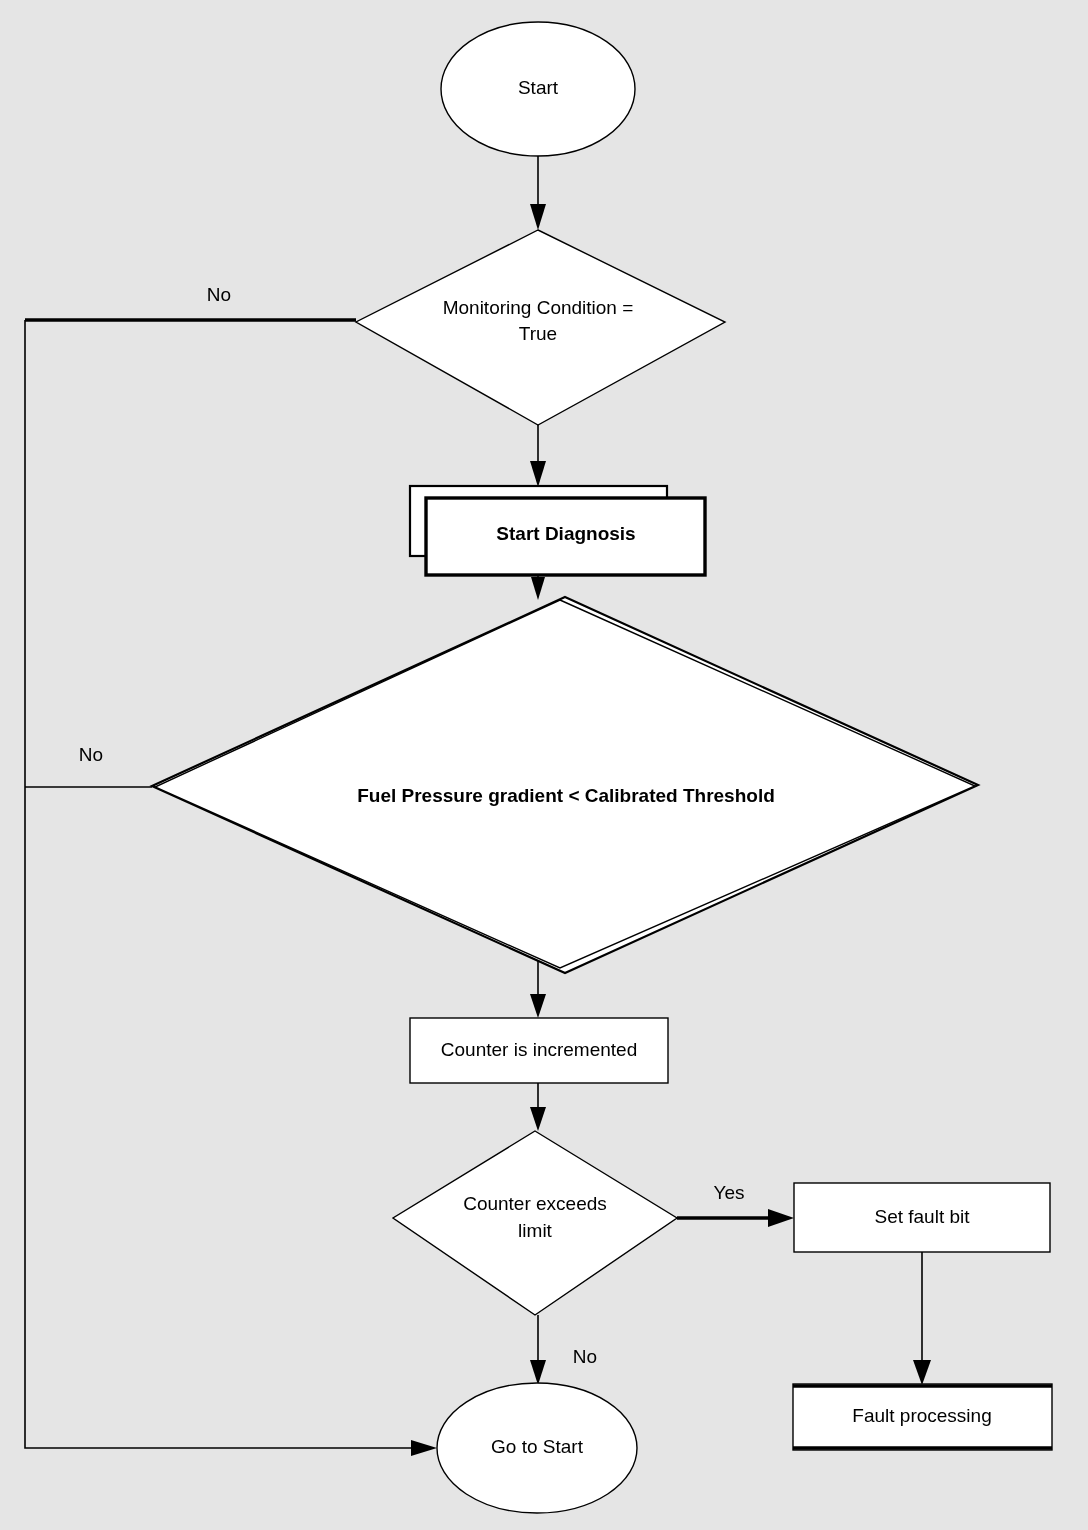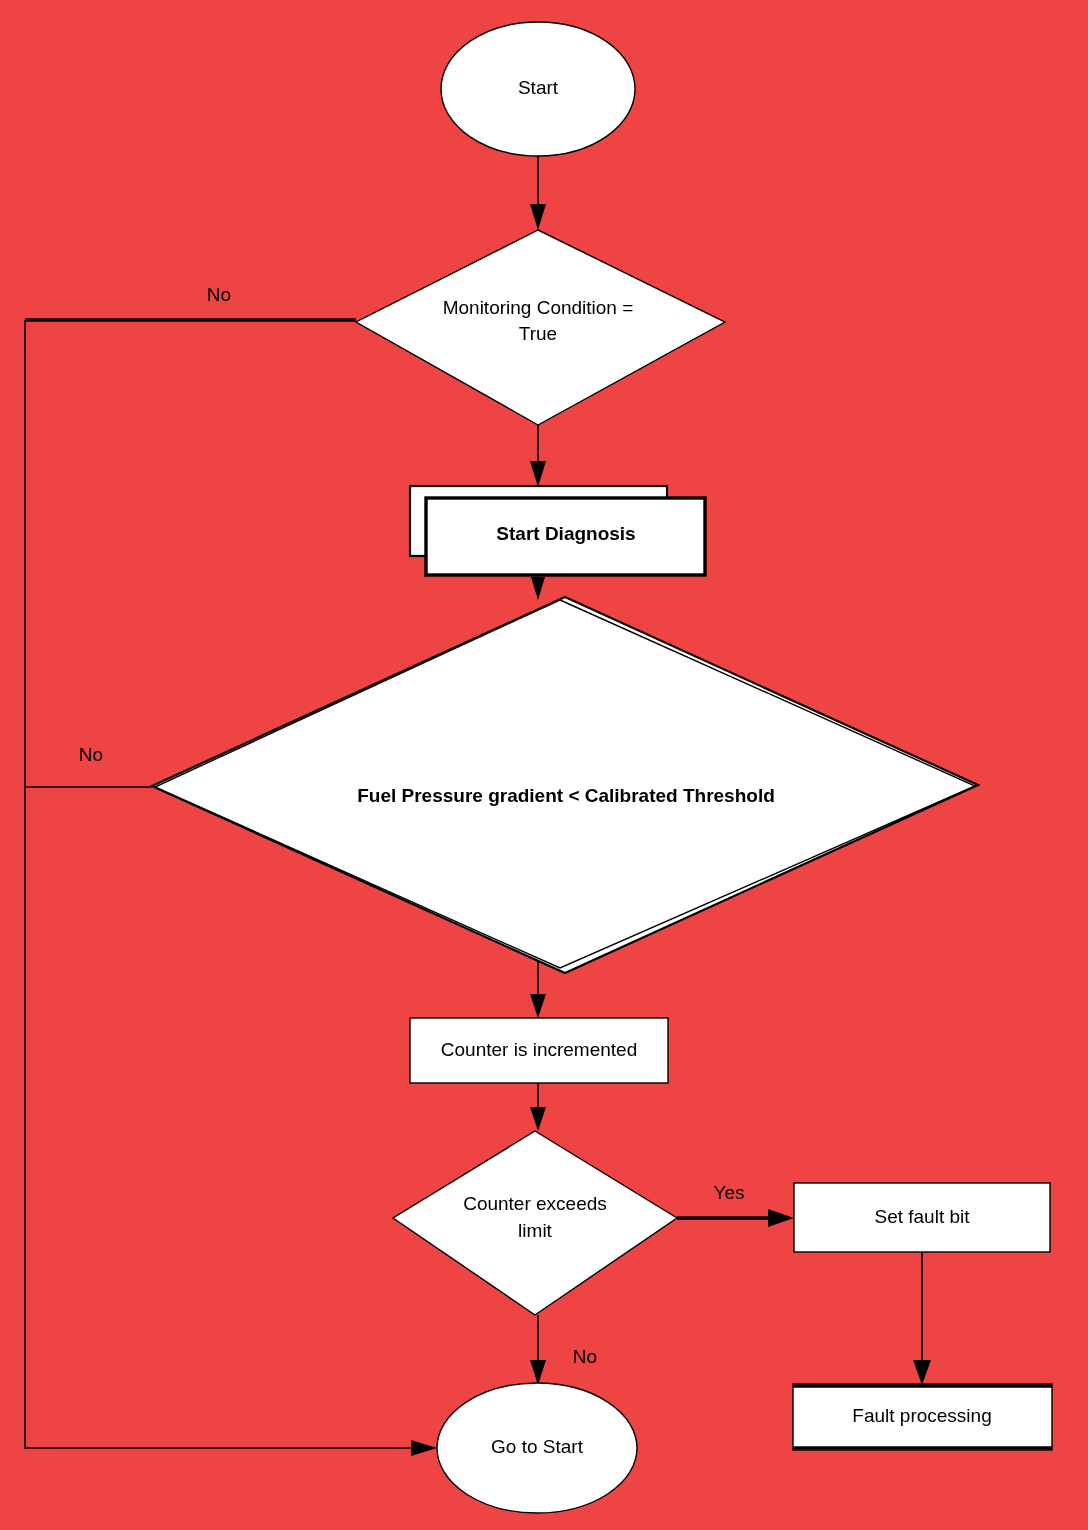--- a/index.html
+++ b/index.html
@@ -4,21 +4,21 @@
 <style>
   html, body {
     margin: 0;
     padding: 0;
     background: #ffffff;
   }
   #canvas-wrap {
     position: relative;
     width: 1088px;
     height: 1530px;
-    background: #ef4444;
+    background: #e5e5e5;
     overflow: hidden;
   }
   svg#flow {
     display: block;
     width: 1088px;
     height: 1530px;
     font-family: "Liberation Sans", sans-serif;
   }
   .node-shape {
     fill: #ffffff;

